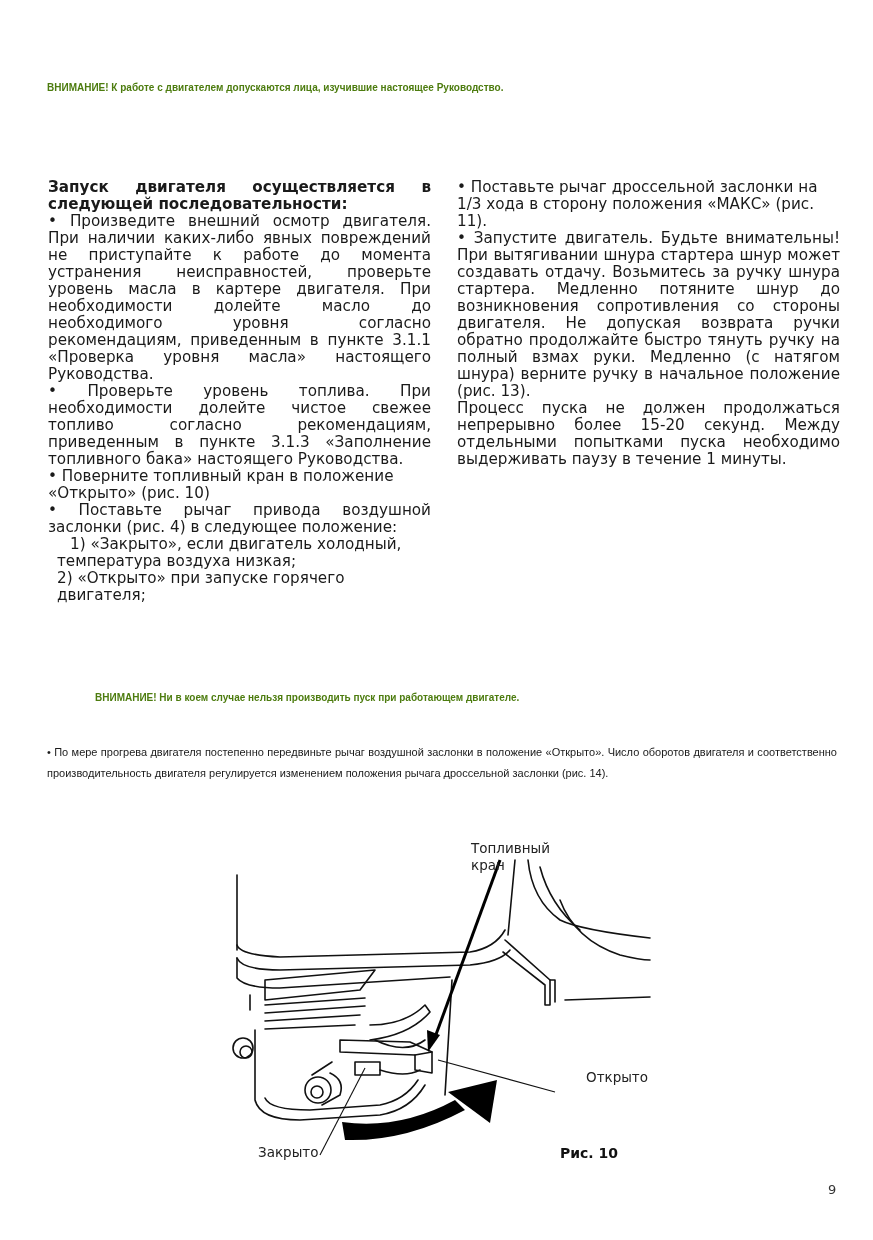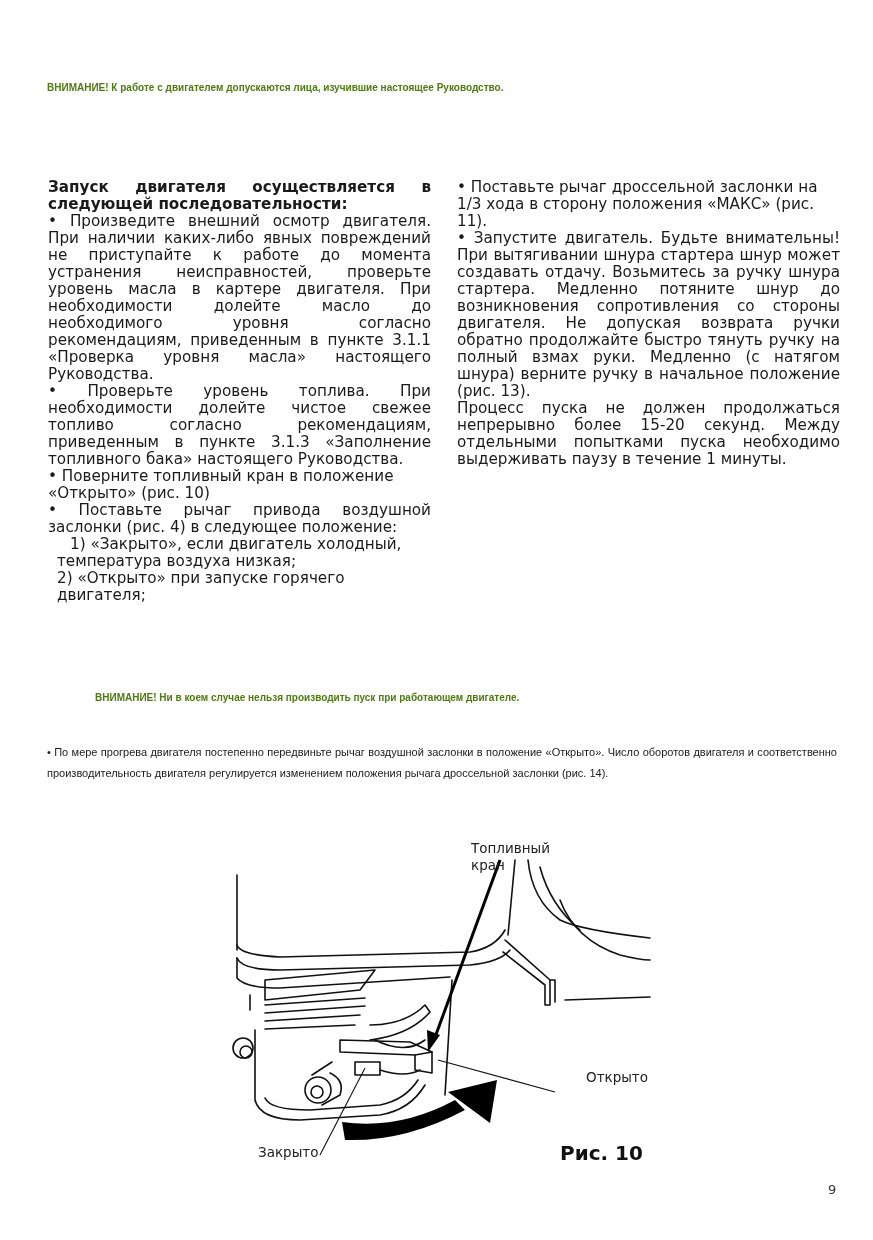--- a/index.html
+++ b/index.html
@@ -31,21 +31,21 @@
       position: absolute; left: 47px; top: 742px; width: 790px;
       font-family: "Liberation Sans", sans-serif; font-size: 11px; line-height: 21px; color: #1a1a1a;
       text-align: justify;
     }
     .figure { position: absolute; left: 220px; top: 830px; width: 440px; height: 340px; }
     .fig-label {
       position: absolute; font-family: "DejaVu Sans", sans-serif; font-size: 13.5px; line-height: 17px; color: #222;
     }
     .fig-caption {
       position: absolute; left: 560px; top: 1140px;
-      font-family: "DejaVu Sans", sans-serif; font-weight: bold; font-size: 20px; line-height: 26px; color: #111;
+      font-family: "DejaVu Sans", sans-serif; font-weight: bold; font-size: 14px; line-height: 26px; color: #111;
     }
     .page-num {
       position: absolute; left: 828px; top: 1182px;
       font-family: "DejaVu Sans", sans-serif; font-size: 13px; color: #333;
     }
   </style>
 </head>
 <body>
 
 <div class="page">

